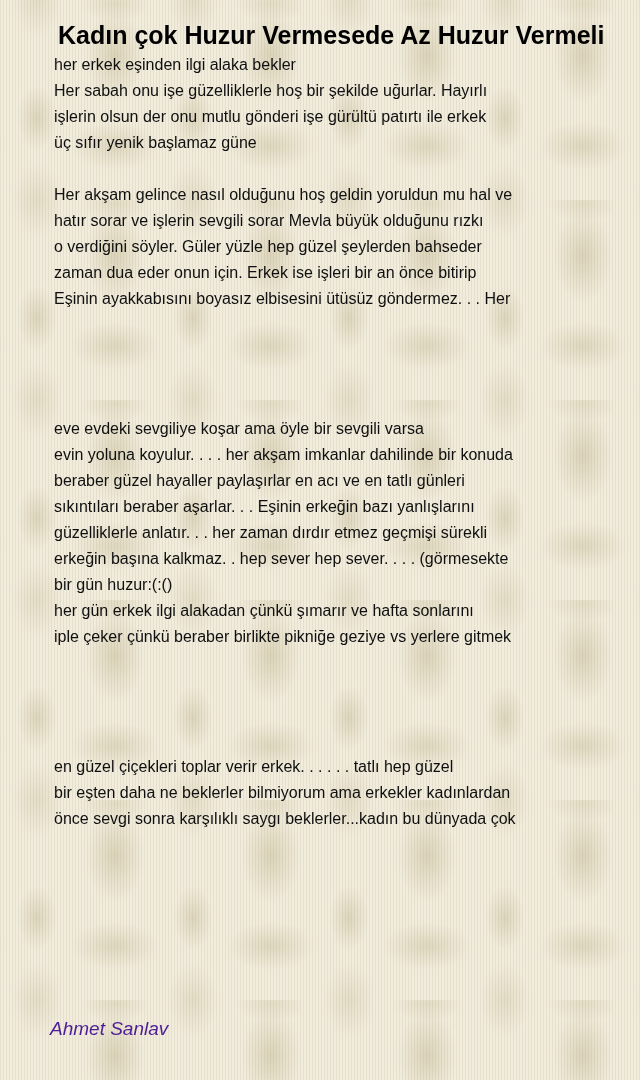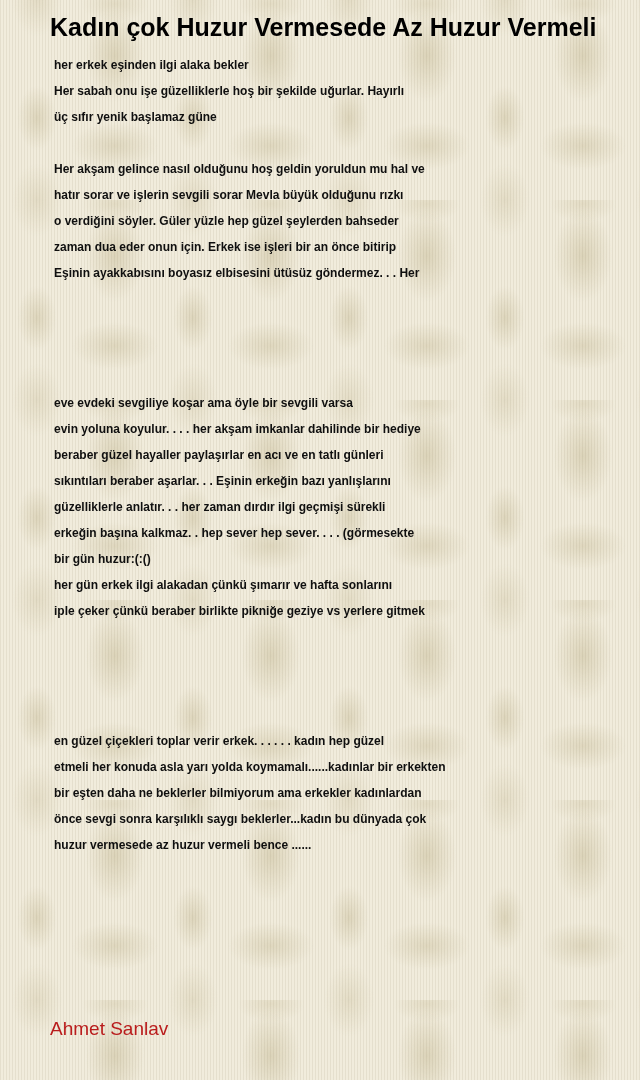--- a/index.html
+++ b/index.html
@@ -36,86 +36,86 @@
 
   .page {
     position: absolute;
     inset: 0;
   }
 
   .title {
     position: absolute;
     left: 50px;
     top: 13px;
-    margin: 0;
+    margin: 8px;
     font-size: 25px;
     font-weight: bold;
     color: #000000;
     letter-spacing: 0px;
     white-space: nowrap;
   }
 
   .poem {
     position: absolute;
     left: 54px;
     top: 52px;
     width: 586px;
-    font-size: 12px;
-    font-weight: bold;
+    font-size: 16px;
+    font-weight: normal;
     line-height: 26px;
     color: #0f0f0f;
   }
   .poem-line {
     height: 26px;
     white-space: nowrap;
   }
 
   .author {
     position: absolute;
     left: 50px;
     top: 1018px;
     font-size: 19px;
+    font-style: italic;
     font-weight: normal;
-    color: #b91c1c;
+    color: #4c1d95;
   }
 </style>
 </head>
 <body>
 
 <div class="page">
   <h1 class="title">Kadın çok Huzur Vermesede Az Huzur Vermeli</h1>
 
   <div class="poem">
       <div class="poem-line">her erkek eşinden ilgi alaka bekler</div>
       <div class="poem-line">Her sabah onu işe güzelliklerle hoş bir şekilde uğurlar. Hayırlı</div>
+      <div class="poem-line">işlerin olsun der onu mutlu gönderi işe gürültü patırtı ile erkek</div>
       <div class="poem-line">üç sıfır yenik başlamaz güne</div>
       <div class="poem-line">&nbsp;</div>
       <div class="poem-line">Her akşam gelince nasıl olduğunu hoş geldin yoruldun mu hal ve</div>
       <div class="poem-line">hatır sorar ve işlerin sevgili sorar Mevla büyük olduğunu rızkı</div>
       <div class="poem-line">o verdiğini söyler. Güler yüzle hep güzel şeylerden bahseder</div>
       <div class="poem-line">zaman dua eder onun için. Erkek ise işleri bir an önce bitirip</div>
       <div class="poem-line">Eşinin ayakkabısını boyasız elbisesini ütüsüz göndermez. . . Her</div>
       <div class="poem-line">&nbsp;</div>
       <div class="poem-line">&nbsp;</div>
       <div class="poem-line">&nbsp;</div>
       <div class="poem-line">&nbsp;</div>
       <div class="poem-line">eve evdeki sevgiliye koşar ama öyle bir sevgili varsa</div>
-      <div class="poem-line">evin yoluna koyulur. . . . her akşam imkanlar dahilinde bir hediye</div>
+      <div class="poem-line">evin yoluna koyulur. . . . her akşam imkanlar dahilinde bir konuda</div>
       <div class="poem-line">beraber güzel hayaller paylaşırlar en acı ve en tatlı günleri</div>
       <div class="poem-line">sıkıntıları beraber aşarlar. . . Eşinin erkeğin bazı yanlışlarını</div>
-      <div class="poem-line">güzelliklerle anlatır. . . her zaman dırdır ilgi geçmişi sürekli</div>
+      <div class="poem-line">güzelliklerle anlatır. . . her zaman dırdır etmez geçmişi sürekli</div>
       <div class="poem-line">erkeğin başına kalkmaz. . hep sever hep sever. . . . (görmesekte</div>
       <div class="poem-line">bir gün huzur:(:()</div>
       <div class="poem-line">her gün erkek ilgi alakadan çünkü şımarır ve hafta sonlarını</div>
       <div class="poem-line">iple çeker çünkü beraber birlikte pikniğe geziye vs yerlere gitmek</div>
       <div class="poem-line">&nbsp;</div>
       <div class="poem-line">&nbsp;</div>
       <div class="poem-line">&nbsp;</div>
       <div class="poem-line">&nbsp;</div>
-      <div class="poem-line">en güzel çiçekleri toplar verir erkek. . . . . . kadın hep güzel</div>
-      <div class="poem-line">etmeli her konuda asla yarı yolda koymamalı......kadınlar bir erkekten</div>
+      <div class="poem-line">en güzel çiçekleri toplar verir erkek. . . . . . tatlı hep güzel</div>
       <div class="poem-line">bir eşten daha ne beklerler bilmiyorum ama erkekler kadınlardan</div>
       <div class="poem-line">önce sevgi sonra karşılıklı saygı beklerler...kadın bu dünyada çok</div>
-      <div class="poem-line">huzur vermesede az huzur vermeli bence ......</div>
     </div>
 
   <div class="author">Ahmet Sanlav</div>
 </div>
 
 </body></html>

